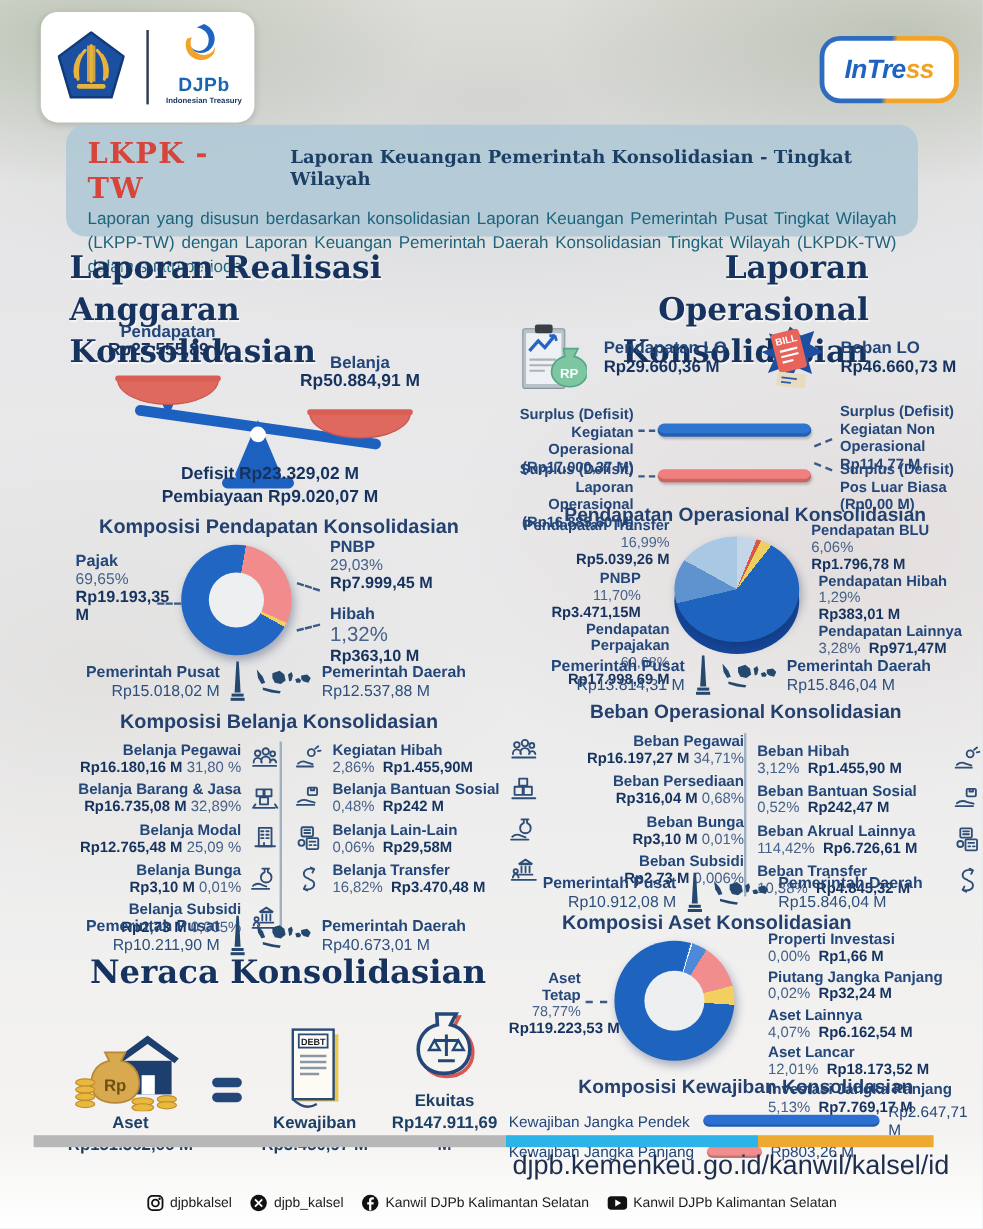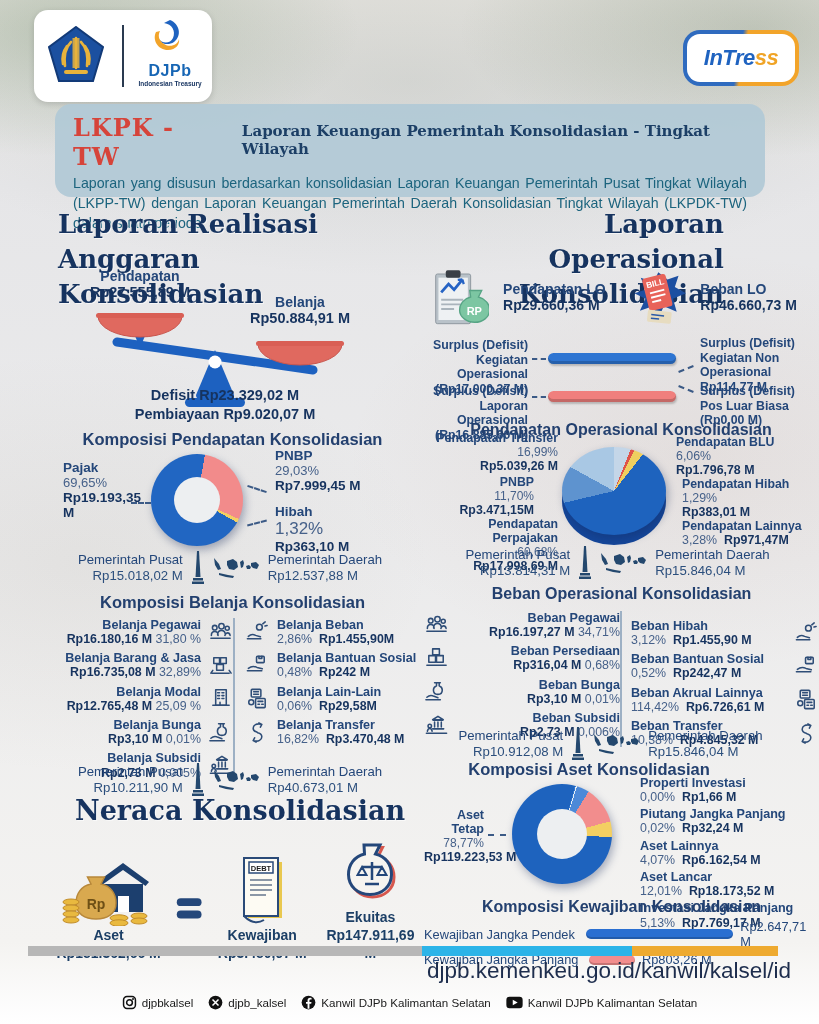--- a/index.html
+++ b/index.html
@@ -33,21 +33,21 @@
   #lkpk-subtitle{font-size:15px;font-weight:bold;color:#1c3f66;}
   #lkpk-desc{margin-top:3px;font-size:14.2px;line-height:1.40;color:#1c647e;text-align:justify;font-weight:500;}
   
   .sec-head{font-size:16.5px;font-weight:bold;color:#23406f;text-align:center;}
   .big-title{font-size:26px;font-weight:bold;color:#16335f;line-height:1.35;text-shadow:1px 1px 0 rgba(255,255,255,.6);}
   .lbl{font-weight:bold;color:#24477a;}
   .val{font-weight:bold;color:#16335f;}
   .pct{font-weight:500;color:#46618a;}
   .gov-row{display:flex;align-items:center;justify-content:center;gap:9px;}
   .gov-txt{font-size:13.2px;line-height:1.25;}
-  .gov-txt .g1{font-weight:normal;color:#24477a;}
+  .gov-txt .g1{font-weight:bold;color:#24477a;}
   .gov-txt .g2{font-weight:500;color:#2c4f7d;}
   .tr{text-align:right;} .tl{text-align:left;}
   .dash{position:absolute;border-top:2px dashed #3b5a86;width:20px;height:0;}
   
   .donut{position:absolute;border-radius:50%;filter:drop-shadow(2px 4px 4px rgba(20,40,90,.35));}
   .hole{position:absolute;border-radius:50%;background:#edeff1;}
   .pie3d-base{position:absolute;border-radius:50%;background:#14469a;}
   
   .split{display:flex;margin-top:6px;}
   .licon{width:25px;height:25px;stroke:#2e4d77;fill:none;stroke-width:1.6;stroke-linecap:round;stroke-linejoin:round;flex:none;}
@@ -252,21 +252,21 @@
             </svg>
         </div>
       </div>
       <div style="width:187px;border-left:2px solid #9db0c4;padding-left:10px">
         <div class="brow">
           <svg class="licon" viewBox="0 0 26 26">
               <circle cx="15" cy="7.5" r="3"></circle>
               <path d="M18.5 4l2.5-2M20.8 6.2l2.2-.5M3.5 17c2.5-2.4 5-2.4 7.5-1l5 1.5M2.5 19.5h14"></path>
             </svg>
           <div class="tl">
-              <div class="bname">Belanja Beban</div>
+              <div class="bname">Kegiatan Hibah</div>
           <div class="bline"><span class="pct">2,86%</span>&nbsp; <span class="val">Rp1.455,90M</span></div>
             </div>
         </div>
         <div class="brow">
           <svg class="licon" viewBox="0 0 26 26">
               <rect x="12" y="3.5" width="8" height="6.5" rx="1"></rect>
               <path d="M14.5 3.5v2.3h3V3.5M3.5 16c3-2.4 6-2.4 9-1l5.5 1.4M2.5 18.5h15"></path>
             </svg>
           <div class="tl">
               <div class="bname">Belanja Bantuan Sosial</div>

